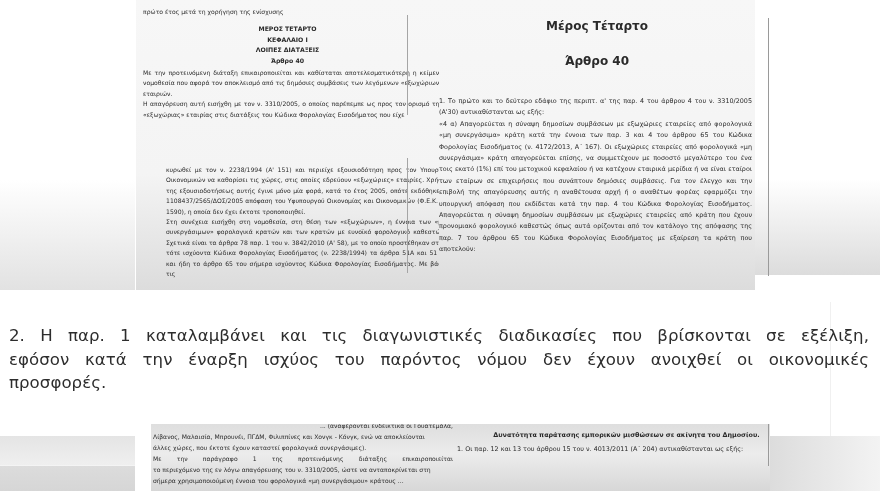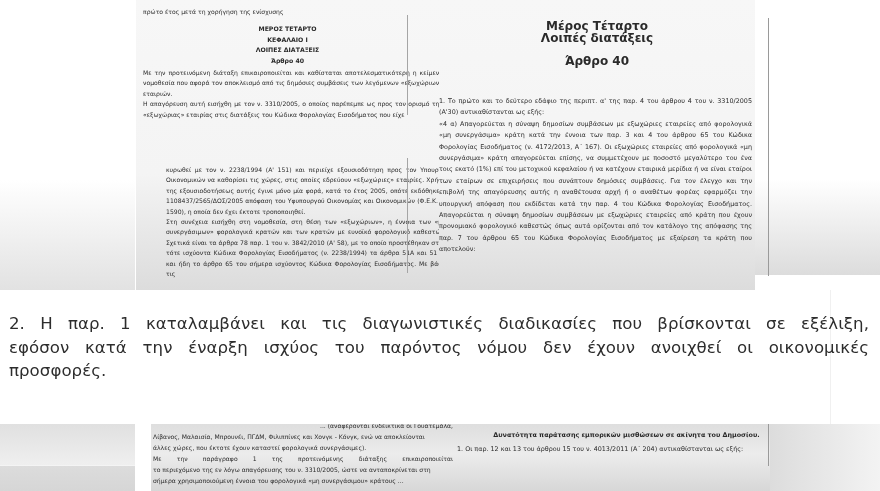--- a/index.html
+++ b/index.html
@@ -47,21 +47,21 @@
 
   .doc-text { position:absolute; font-size:6.1px; line-height:10.4px; text-align:justify; }
   .doc-text p { margin:0; }
   .heading-block { position:absolute; text-align:center; font-weight:bold; font-size:6.2px; line-height:10.5px; }
 
   .rt-head { position:absolute; text-align:center; font-weight:bold; font-size:12px; line-height:12px; }
   .rt-text { position:absolute; font-size:6.4px; line-height:11.4px; text-align:justify; }
   .rt-text p { margin:0; }
 
   .overlay-band {
-    position:absolute; left:0; top:290px; width:880px; height:134px;
+    position:absolute; left:0; top:302px; width:880px; height:134px;
     background:#ffffff;
   }
   .overlay-text {
     position:absolute; left:9px; top:22px; width:860px;
     font-size:16.6px; line-height:23.5px; color:#2d2d2d;
     font-family:"DejaVu Sans", sans-serif;
     text-align:justify;
     letter-spacing:0.05px;
   }
   .overlay-text span { display:block; }
@@ -95,21 +95,20 @@
     <p>κυρωθεί με τον ν. 2238/1994 (Α' 151) και περιείχε εξουσιοδότηση προς τον Υπουργό Οικονομικών να καθορίσει τις χώρες, στις οποίες εδρεύουν «εξωχώριες» εταιρίες. Χρήση της εξουσιοδοτήσεως αυτής έγινε μόνο μία φορά, κατά το έτος 2005, οπότε εκδόθηκε η 1108437/2565/ΔΟΣ/2005 απόφαση του Υφυπουργού Οικονομίας και Οικονομικών (Φ.Ε.Κ. Β' 1590), η οποία δεν έχει έκτοτε τροποποιηθεί.</p>
     <p>Στη συνέχεια εισήχθη στη νομοθεσία, στη θέση των «εξωχώριων», η έννοια των «μη συνεργάσιμων» φορολογικά κρατών και των κρατών με ευνοϊκό φορολογικό καθεστώς. Σχετικά είναι τα άρθρα 78 παρ. 1 του ν. 3842/2010 (Α' 58), με το οποίο προστέθηκαν στον τότε ισχύοντα Κώδικα Φορολογίας Εισοδήματος (ν. 2238/1994) τα άρθρα 51Α και 51 Β, και ήδη το άρθρο 65 του σήμερα ισχύοντος Κώδικα Φορολογίας Εισοδήματος. Με βάση τις</p>
   </div>
 </div>
 <div class="col-rule" style="left:407px; top:15px; height:100px;"></div>
 <div class="col-rule" style="left:407px; top:158px; height:115px;"></div>
 
 <div class="page-scan scan-right">
   <div class="rt-head" style="left:0; top:20px; width:316px;">
     <div>Μέρος Τέταρτο</div>
-    <div>Λοιπές διατάξεις</div>
   </div>
   <div class="rt-head" style="left:0; top:55px; width:316px;">
     <div>Άρθρο 40</div>
   </div>
   <div class="rt-text" style="left:0; top:96px; width:313px;">
     <p>1. Το πρώτο και το δεύτερο εδάφιο της περιπτ. α' της παρ. 4 του άρθρου 4 του ν. 3310/2005 (Α'30) αντικαθίστανται ως εξής:</p>
     <p>«4 α) Απαγορεύεται η σύναψη δημοσίων συμβάσεων με εξωχώριες εταιρείες από φορολογικά «μη συνεργάσιμα» κράτη κατά την έννοια των παρ. 3 και 4 του άρθρου 65 του Κώδικα Φορολογίας Εισοδήματος (ν. 4172/2013, Α΄ 167). Οι εξωχώριες εταιρείες από φορολογικά «μη συνεργάσιμα» κράτη απαγορεύεται επίσης, να συμμετέχουν με ποσοστό μεγαλύτερο του ένα τοις εκατό (1%) επί του μετοχικού κεφαλαίου ή να κατέχουν εταιρικά μερίδια ή να είναι εταίροι των εταίρων σε επιχειρήσεις που συνάπτουν δημόσιες συμβάσεις. Για τον έλεγχο και την επιβολή της απαγόρευσης αυτής η αναθέτουσα αρχή ή ο αναθέτων φορέας εφαρμόζει την υπουργική απόφαση που εκδίδεται κατά την παρ. 4 του Κώδικα Φορολογίας Εισοδήματος. Απαγορεύεται η σύναψη δημοσίων συμβάσεων με εξωχώριες εταιρείες από κράτη που έχουν προνομιακό φορολογικό καθεστώς όπως αυτά ορίζονται από τον κατάλογο της απόφασης της παρ. 7 του άρθρου 65 του Κώδικα Φορολογίας Εισοδήματος με εξαίρεση τα κράτη που αποτελούν:</p>
   </div>
 </div>
 <div class="col-rule" style="left:768px; top:18px; height:258px; background:#9a9a9a;"></div>

